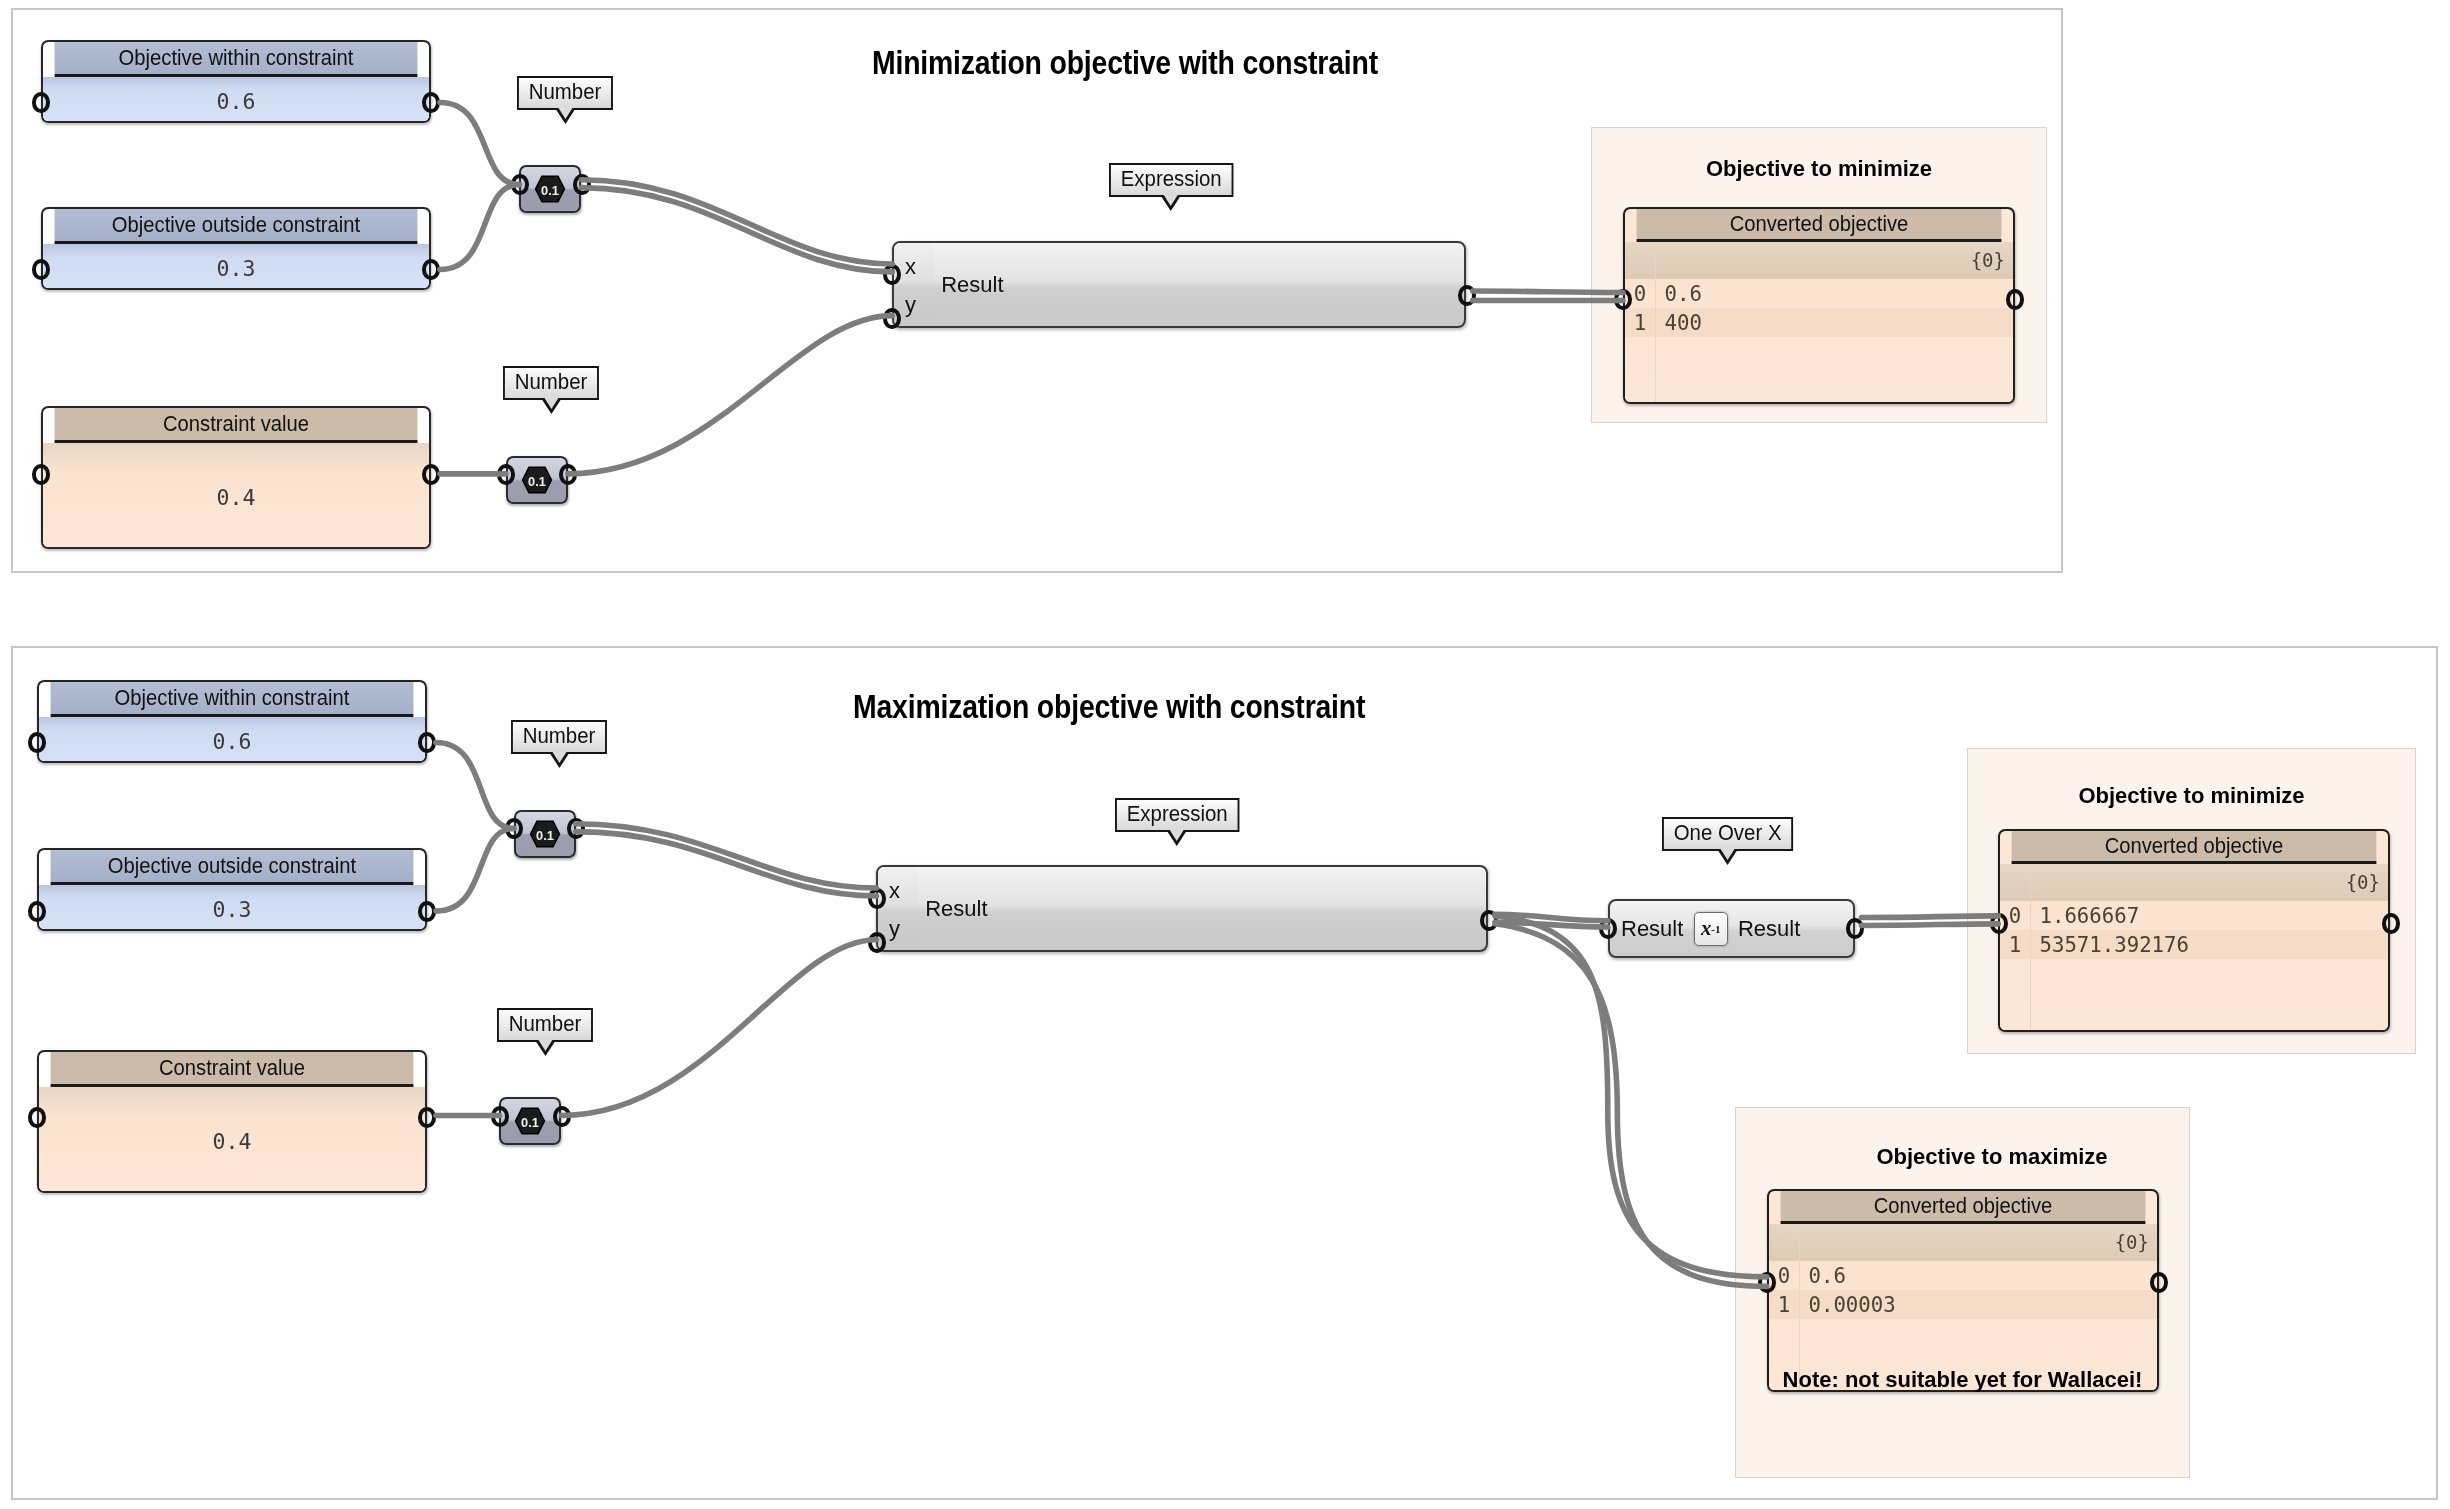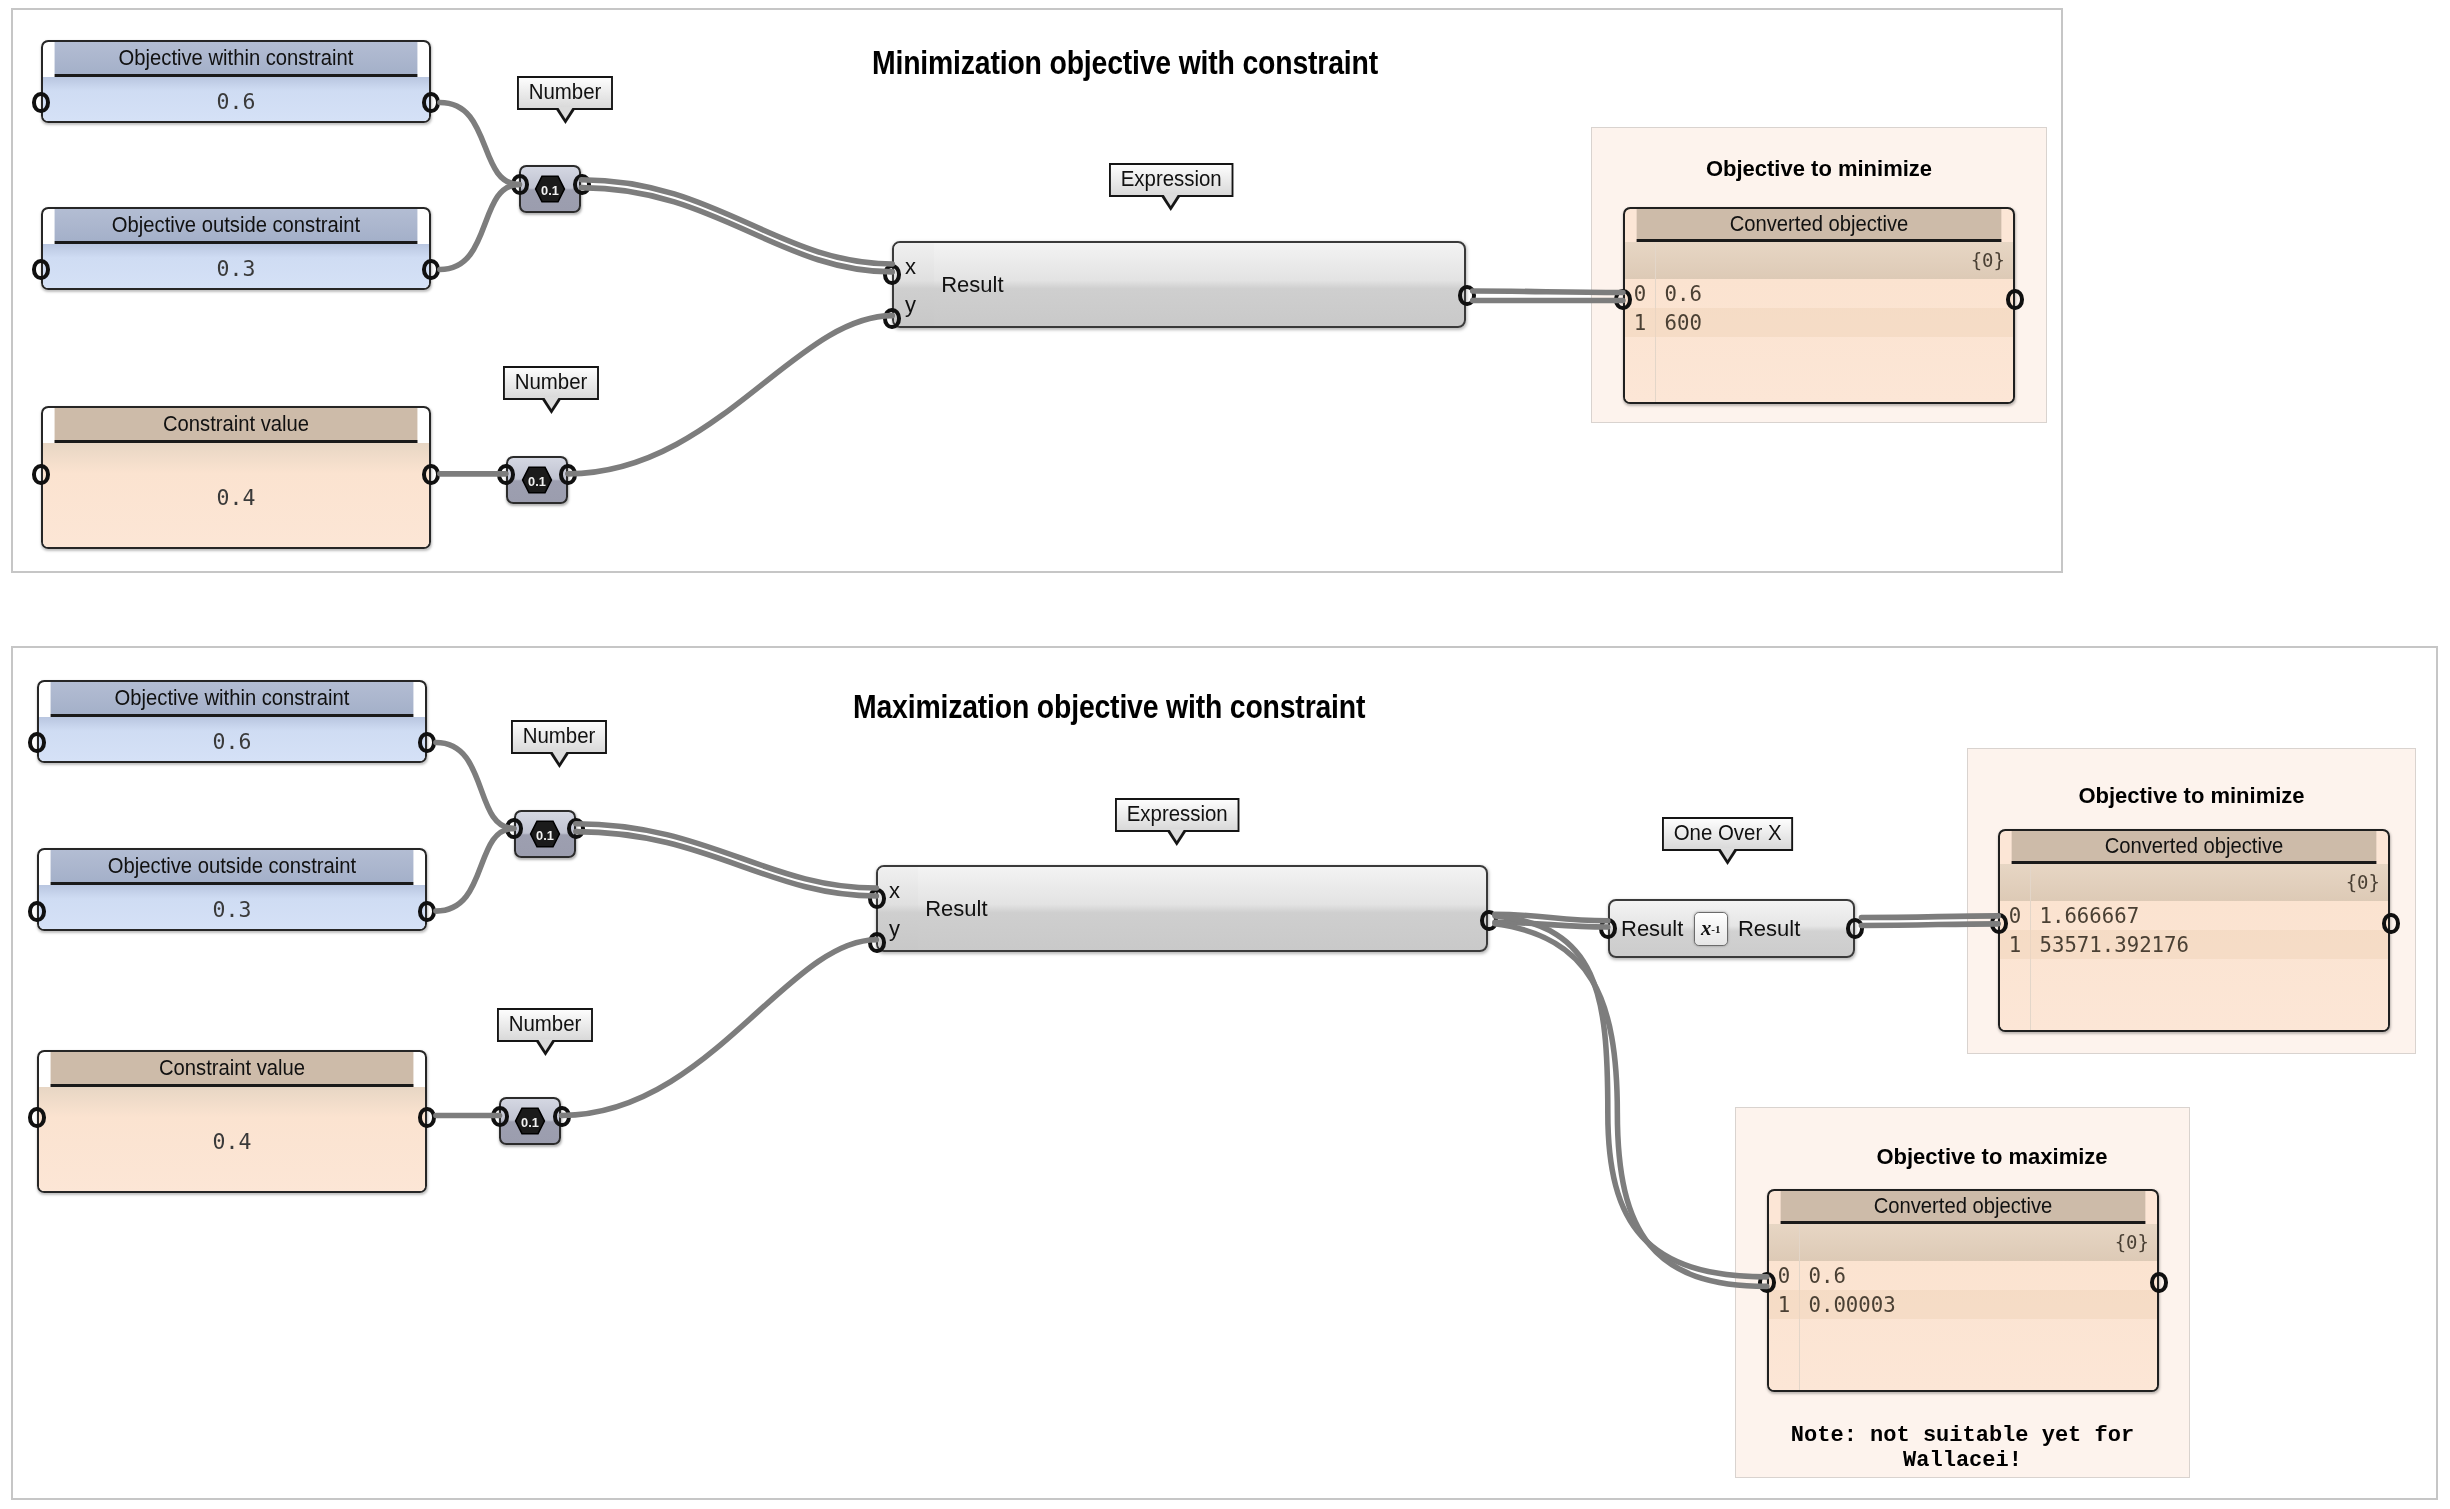--- a/index.html
+++ b/index.html
@@ -409,21 +409,21 @@
     <div class="dp-body">
       <div class="dp-gutter"></div>
       <div class="dp-path">{0}</div>
       <div class="dp-rows">
         <div class="dp-row">
           <span class="idx">0</span>
           <span class="val">0.6</span>
         </div>
         <div class="dp-row alt">
           <span class="idx">1</span>
-          <span class="val">600</span>
+          <span class="val">400</span>
         </div>
       </div>
     </div>
   </div>
   <div class="port" style="left:1614px; top:289px;"></div>
   <div class="port" style="left:2006px; top:289px;"></div>
 
   <div class="section-box" style="left:11px; top:646px; width:2427px; height:854px;"></div>
 
   <div class="section-title" style="left:853px; top:688px; width:875px;">Maximization objective with constraint</div>
@@ -545,21 +545,21 @@
         <div class="dp-row alt">
           <span class="idx">1</span>
           <span class="val">0.00003</span>
         </div>
       </div>
     </div>
   </div>
   <div class="port" style="left:1758px; top:1272px;"></div>
   <div class="port" style="left:2150px; top:1272px;"></div>
 
-  <div class="group-note" style="left:1735px; top:1423px; width:455px;font-family:Liberation Mono, monospace;">Note: not suitable yet for Wallacei!</div>
+  <div class="group-note" style="left:1735px; top:1367px; width:455px;">Note: not suitable yet for Wallacei!</div>
 
   <svg class="wire-layer" viewBox="0 0 3081 1898">
 
     <path class="wire" d="M 553,129 C 620,129 600,232 653,232"></path>
 
     <path class="wire" d="M 553,339 C 620,339 600,232 653,232"></path>
 
     <path class="wire" d="M 731,226 C 900,226 980,332 1122,332"></path>
     <path class="wire" d="M 731,236 C 900,236 980,342 1122,342"></path>
 

